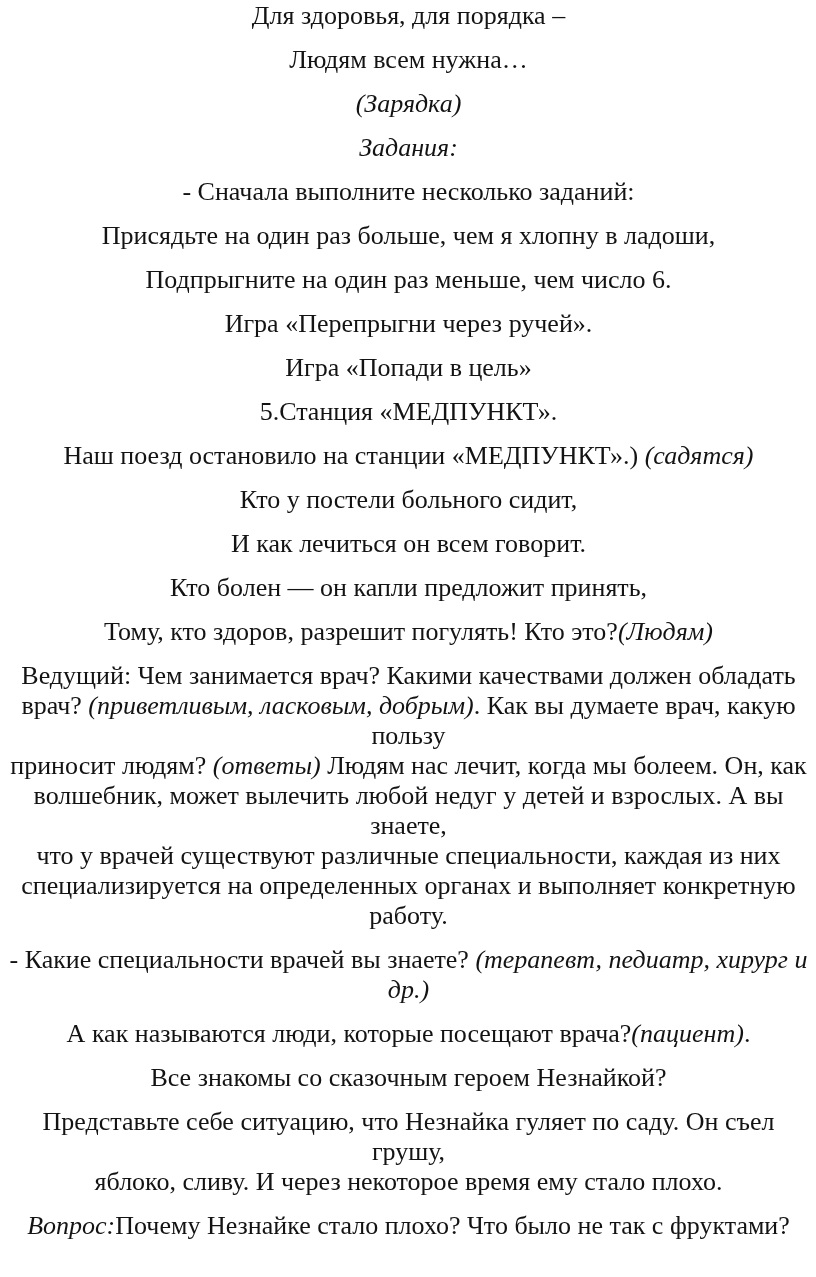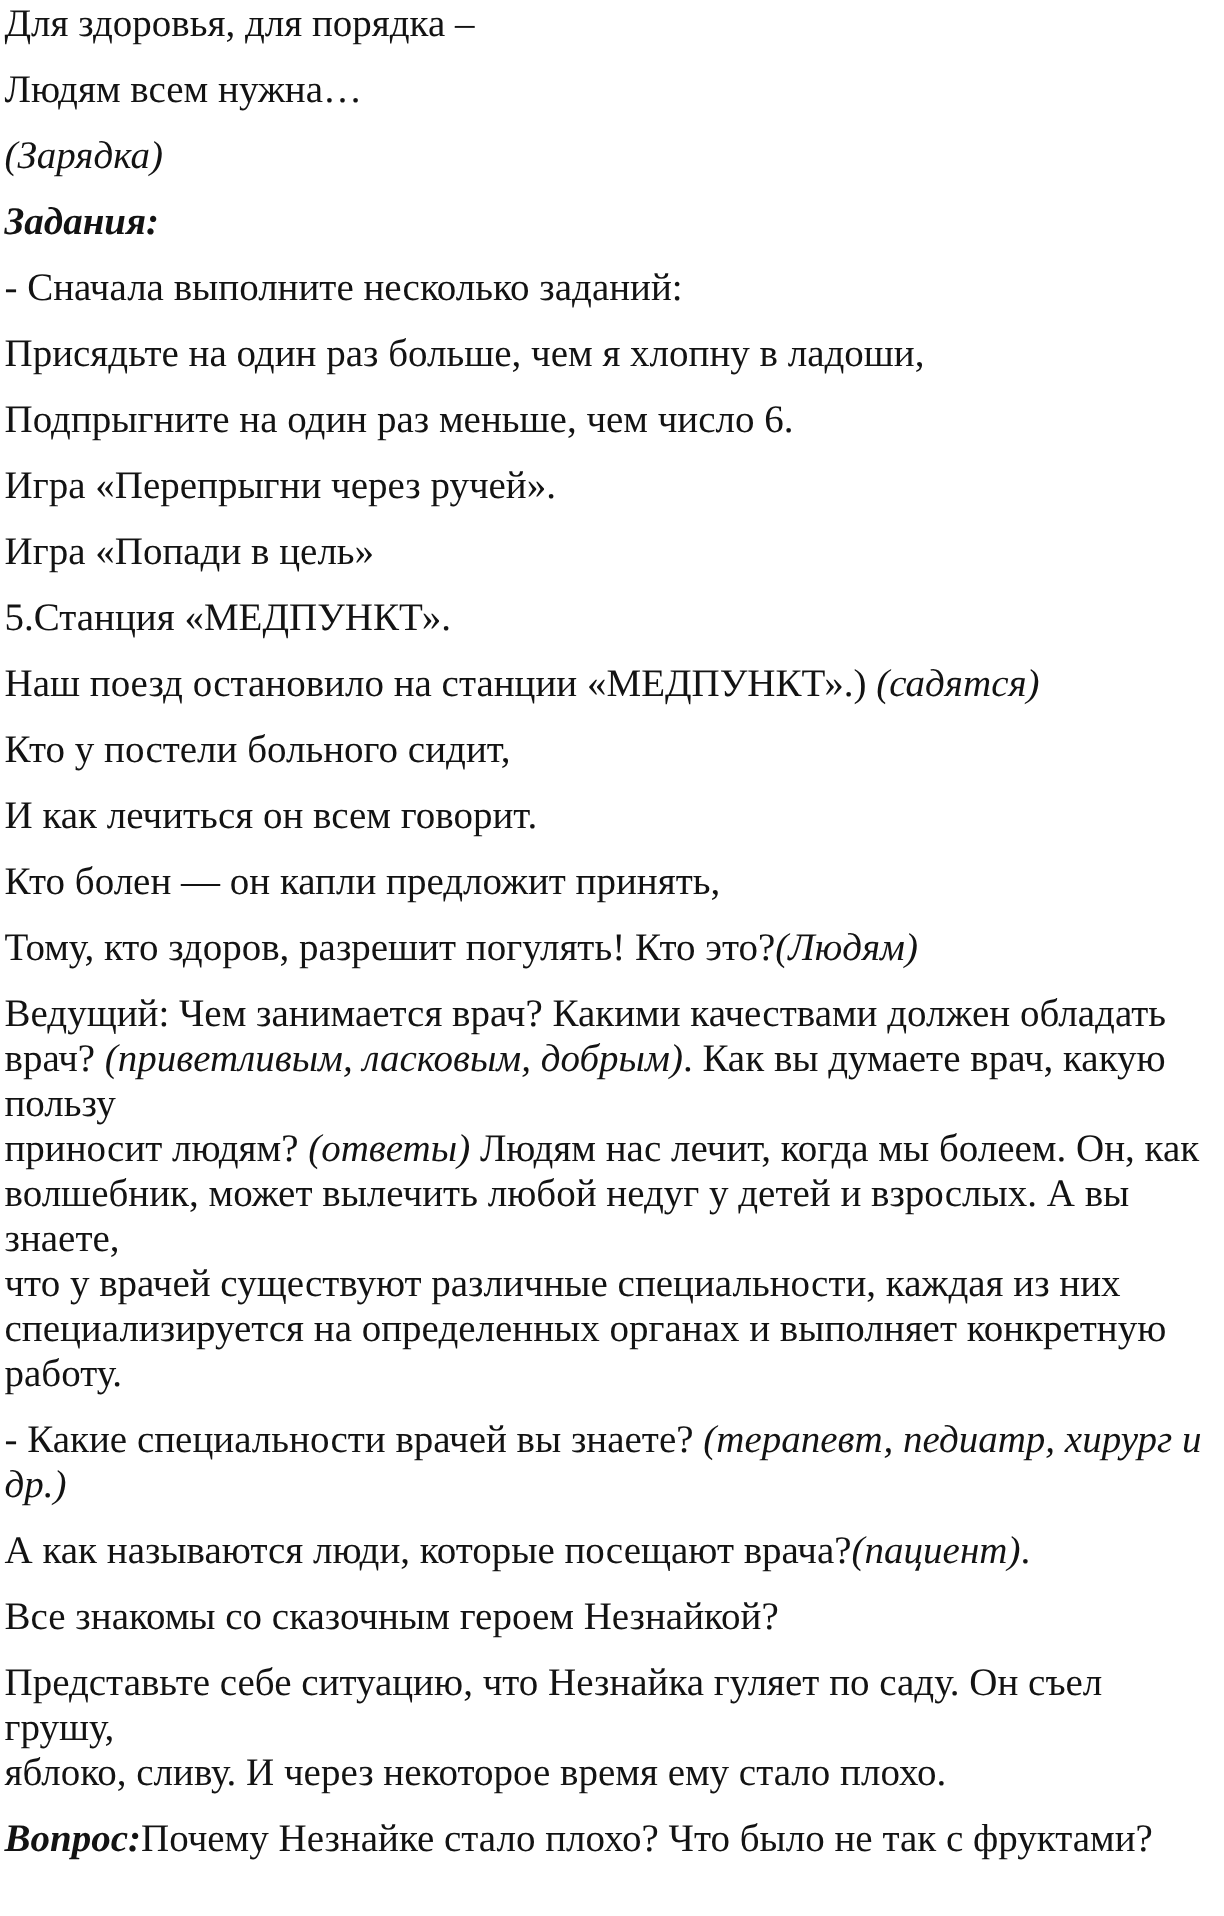--- a/index.html
+++ b/index.html
@@ -17,26 +17,27 @@
     width: 816px;
     padding: 1px 2px 0 3px;
     font-family: "Liberation Serif", "DejaVu Serif", serif;
     font-size: 26px;
     color: #131313;
     text-align: left;
   }
   .para {
     margin: 0 0 14px 0;
     line-height: 30px;
+    text-align: center;
   }
   .line { display: block; }
   .regular { font-style: normal; font-weight: 400; }
   .italic { font-style: italic; margin-top: 32px; }
   .bold { font-weight: 400; }
-  .bold-italic { font-weight: 700; font-style: italic; }
+  .bold-italic { font-weight: 400; font-style: italic; }
 </style>
 </head>
 <body>
 
 <div class="page">
 
   <p class="para">
     <span class="line"><span class="regular">Для здоровья, для порядка –</span></span>
   </p>
 

